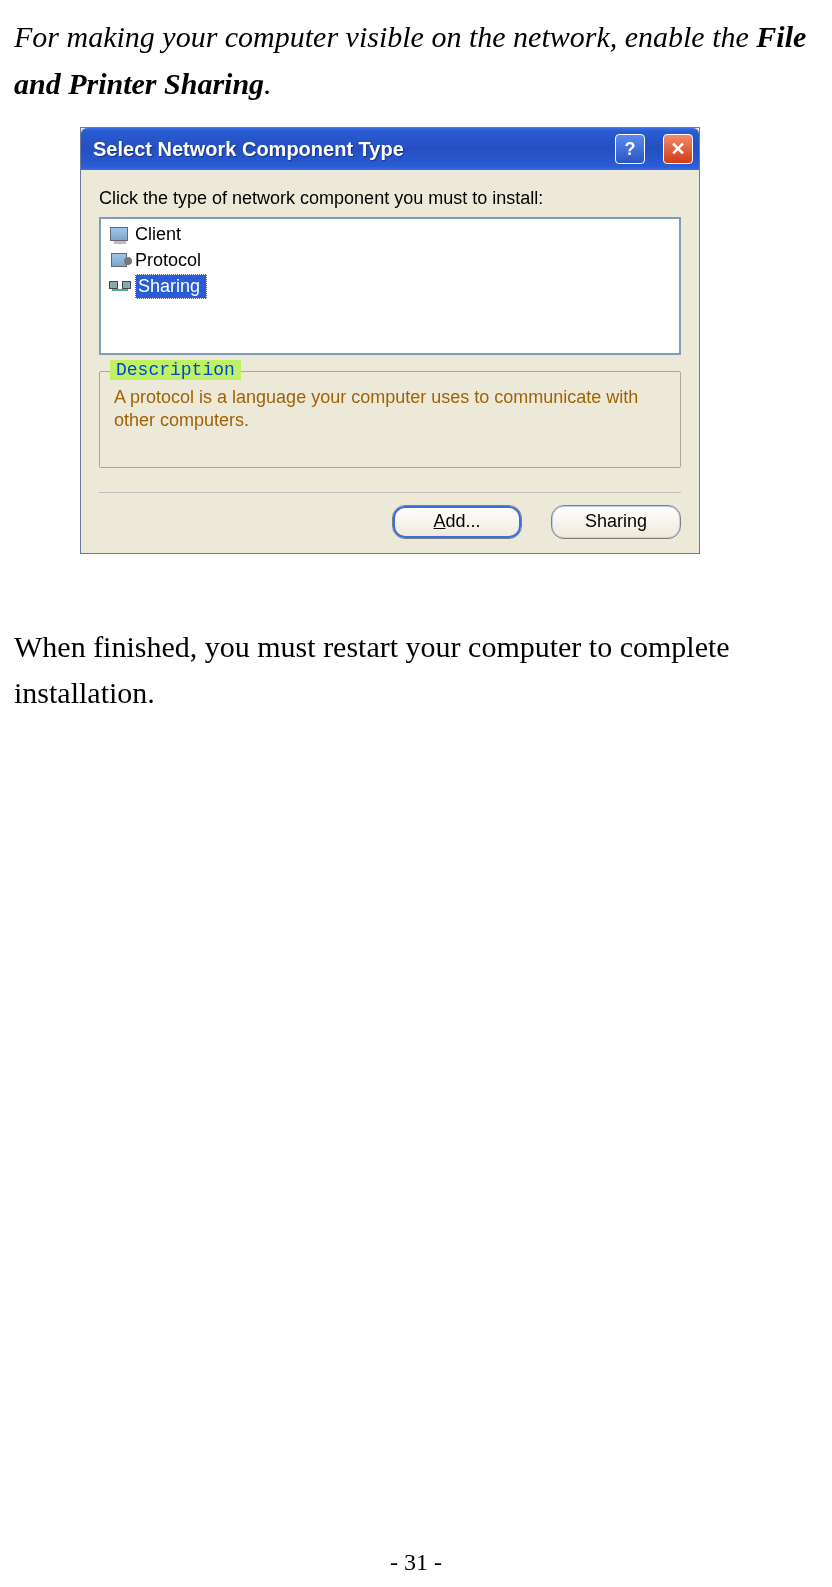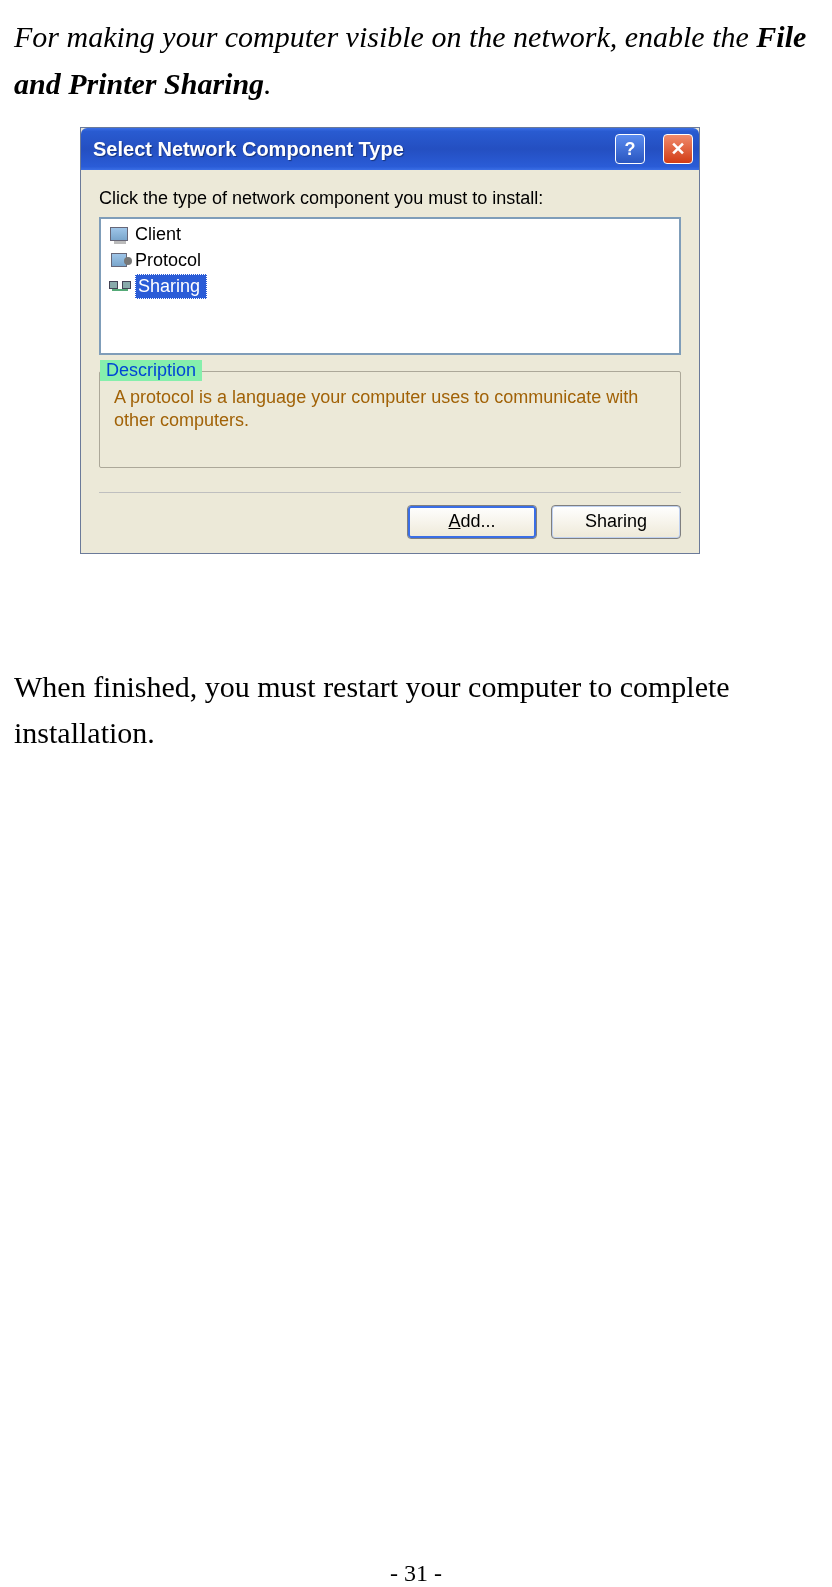--- a/index.html
+++ b/index.html
@@ -147,62 +147,64 @@
   .groupbox {
     border: 1px solid #aca899;
     border-radius: 2px;
     padding: 14px 14px 34px 14px;
     margin-bottom: 24px;
     position: relative;
   }
   .groupbox-title {
     position: absolute;
     top: -12px;
-    left: 0;
-    background: #86efac;
+    left: 10px;
+    background: #bef264;
     padding: 0 6px;
     color: #0046d5;
     font-size: 18px;
+    font-family: Liberation Mono, monospace;
   }
   .groupbox-body {
     font-size: 18px;
     color: #a16207;
     line-height: 1.3;
   }
   .hr { border: none; border-top: 1px solid #bfbfbf; margin: 0 0 12px 0; }
   .button-row {
     display: flex;
     justify-content: flex-end;
     gap: 14px;
   }
   .win-btn {
     min-width: 130px;
     height: 34px;
     background: linear-gradient(to bottom, #fff, #eee9d8);
     border: 1px solid #7f7f7f;
-    border-radius: 4px;
+    border-radius: 13px;
     font-family: Tahoma, Arial, sans-serif;
     font-size: 18px;
     color: #000;
     display: flex;
     align-items: center;
     justify-content: center;
     box-shadow: 0 0 0 1px #c0d1f0 inset;
+    margin-left: 15px;
   }
   .win-btn-default {
     box-shadow: 0 0 0 2px #3a6ee5 inset;
   }
   .underline { text-decoration: underline; }
   .after-text {
-    padding: 110px 18px 0 14px;
+    padding: 70px 18px 0 14px;
     line-height: 1.55;
   }
   .page-num {
     position: absolute;
-    bottom: 0;
+    bottom: 11px;
     left: 0;
     width: 100%;
     text-align: center;
     font-size: 24px;
   }
 </style>
 </head>
 <body>
 
 <div class="page-text">

